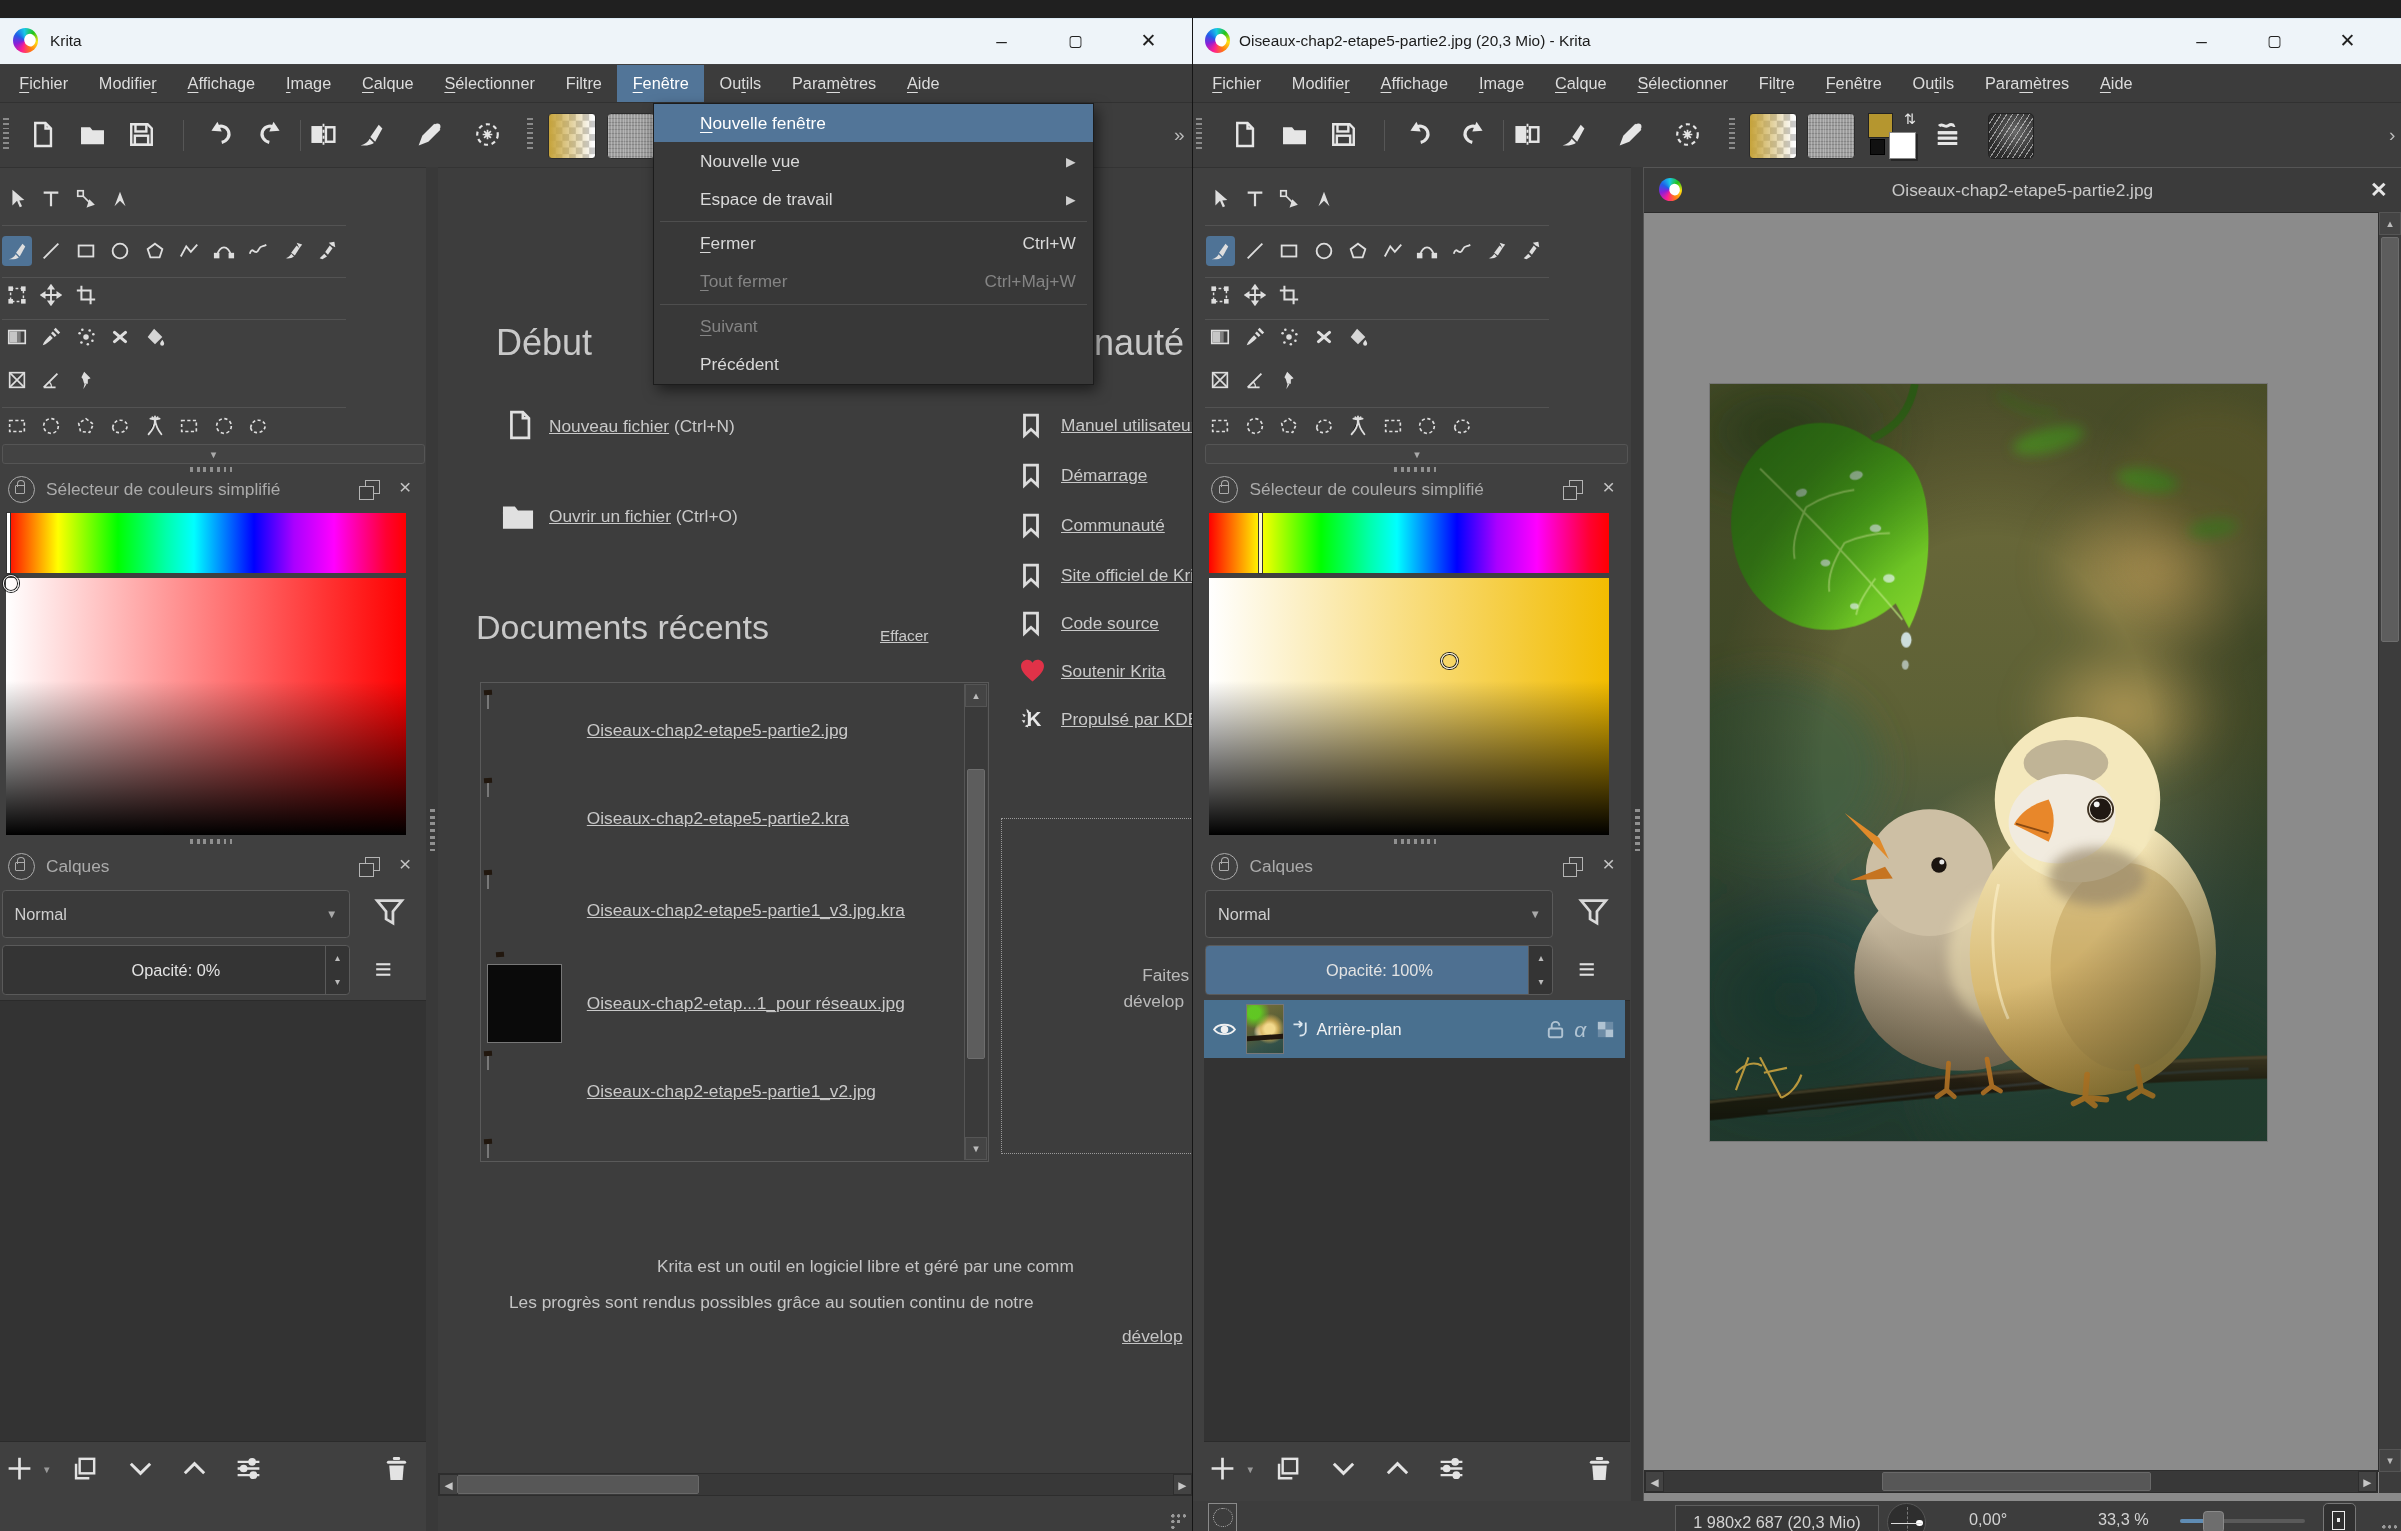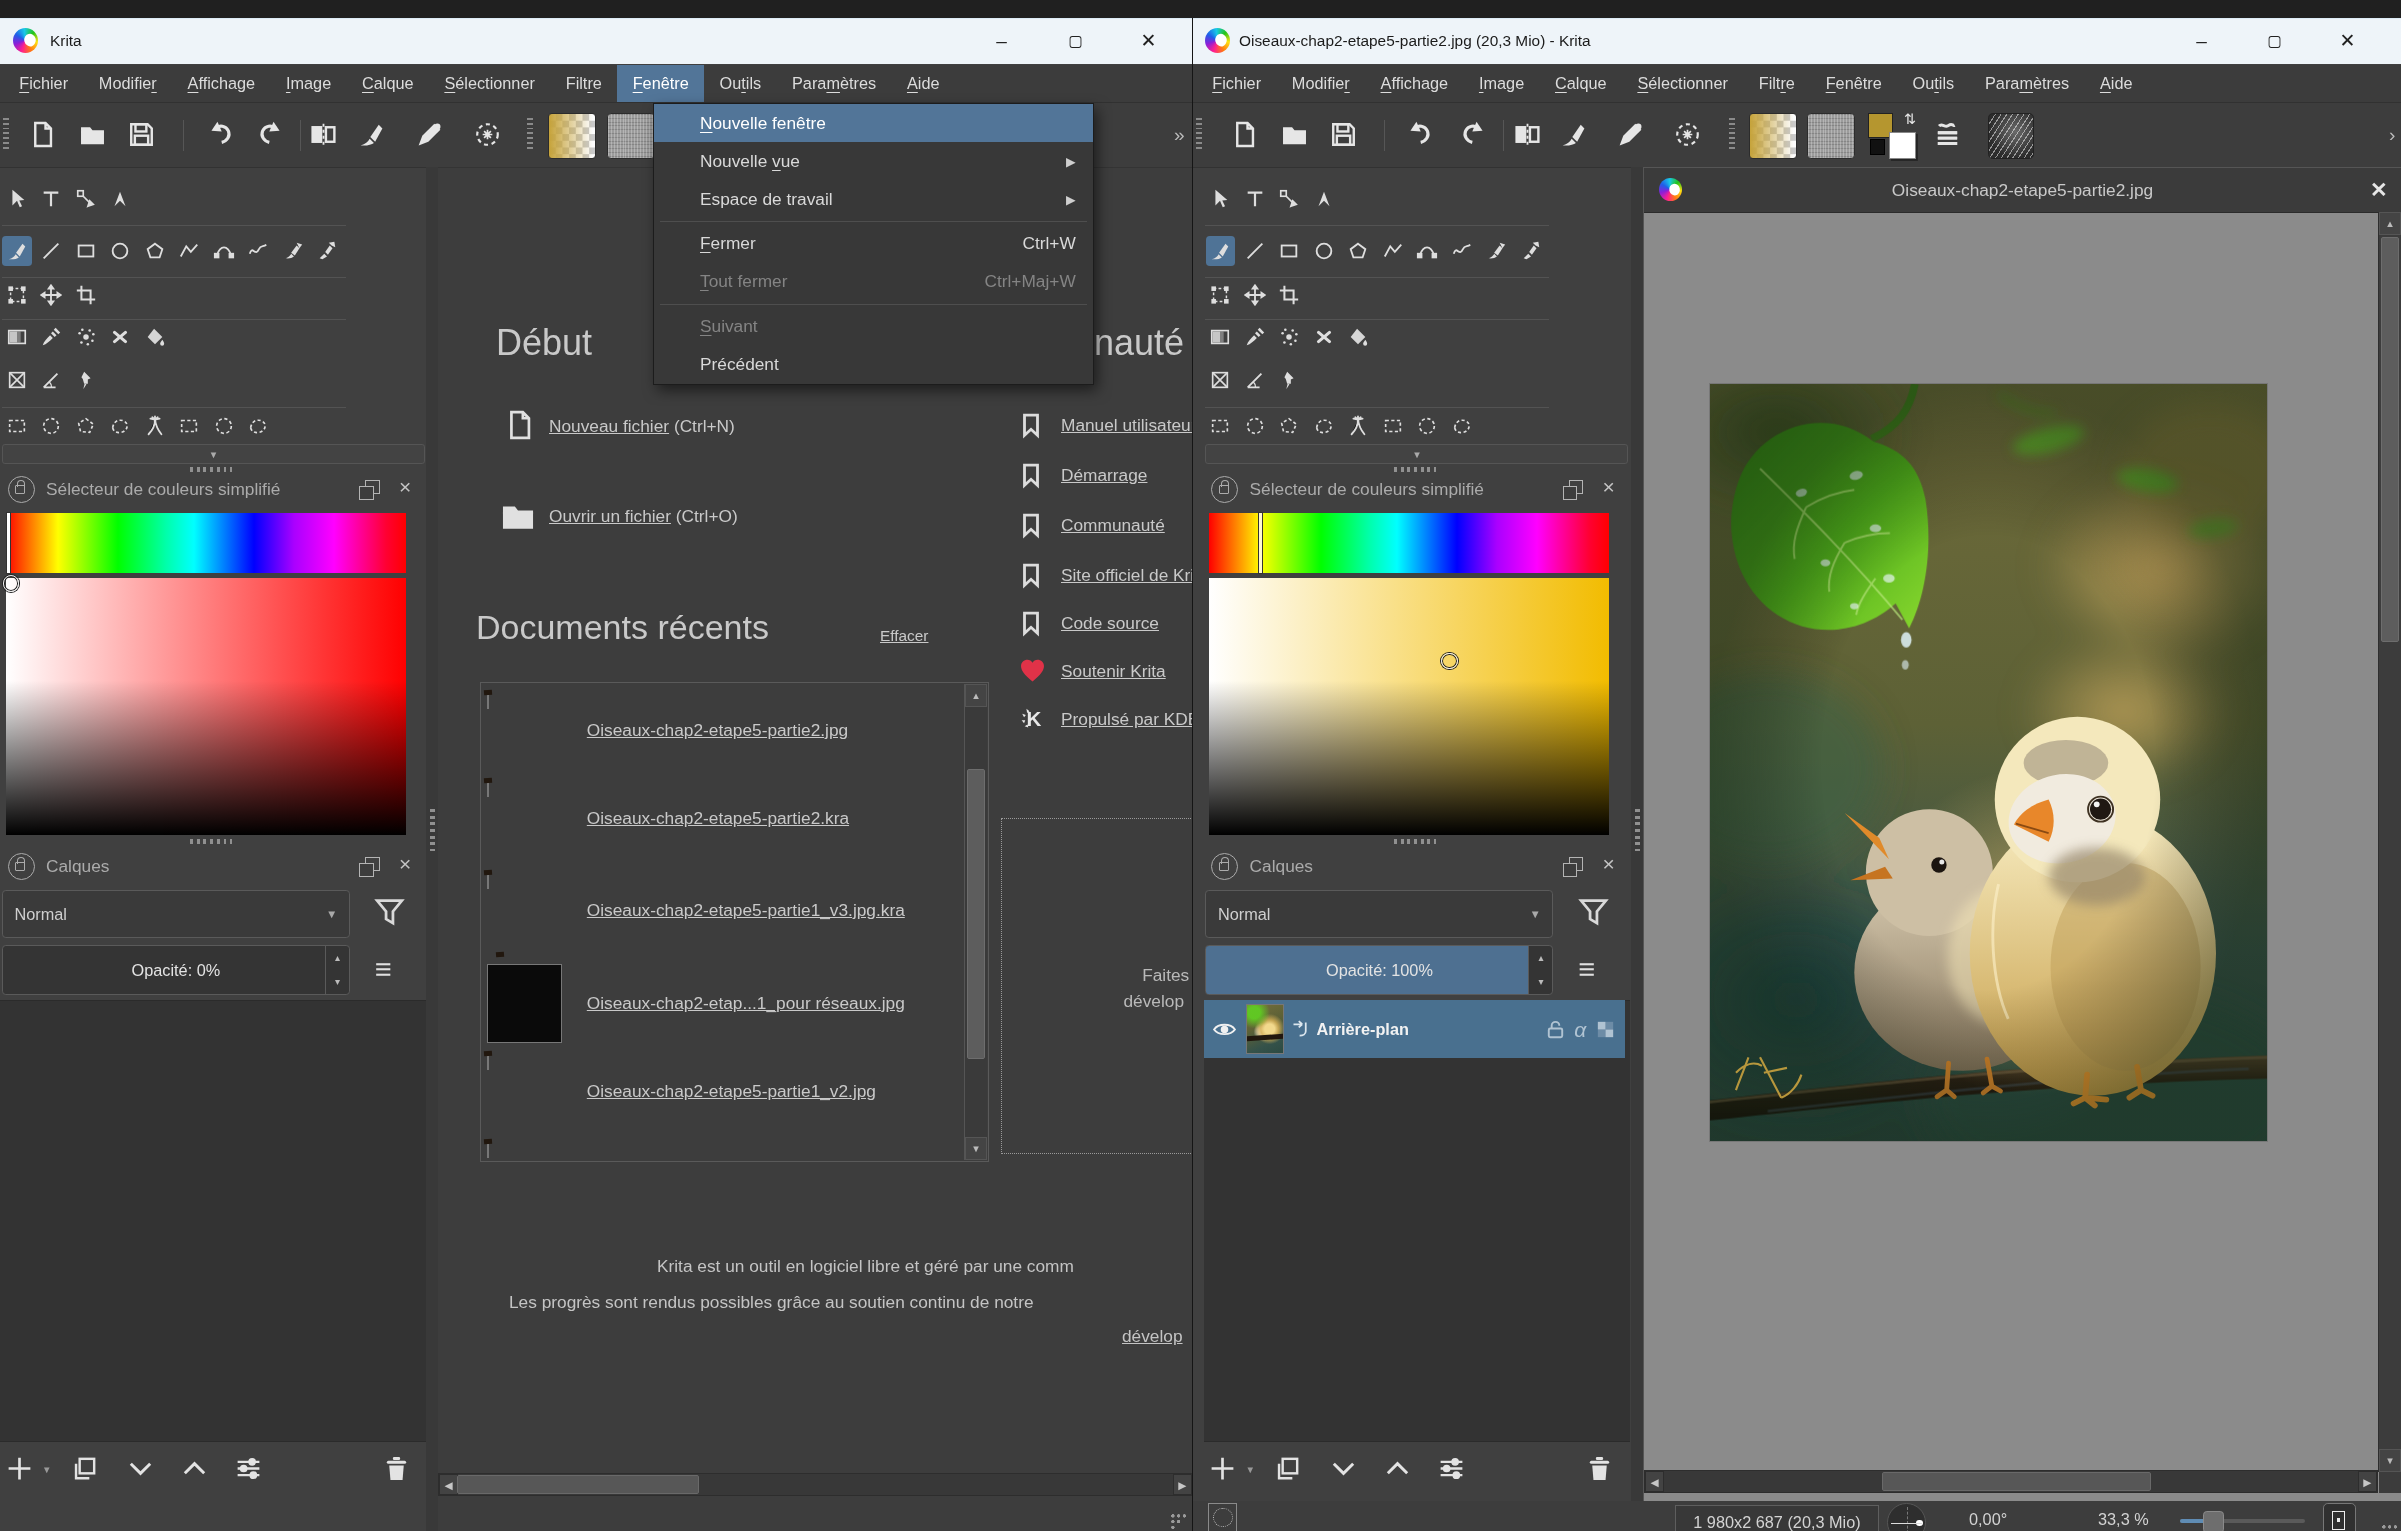--- a/index.html
+++ b/index.html
@@ -1098,21 +1098,21 @@
           <svg width="25" height="25" viewBox="0 0 26 26">
             <use href="#i-eye"></use>
           </svg>
         </span>
       <span class="mini" style="position:relative;width:38px;height:50px;flex:0 0 auto;"></span>
       <span style="width:33px;display:flex;justify-content:center;color:#dce6ee;">
           <svg width="21" height="21" viewBox="0 0 22 22">
             <use href="#i-deco"></use>
           </svg>
         </span>
-      <span style="font-weight:bold;color:#f2f2f2;font-size:16.3px;">Arrière-plan</span>
+      <span style="font-weight:normal;color:#f2f2f2;font-size:16.3px;">Arrière-plan</span>
       <span style="margin-left:auto;display:flex;gap:7.7px;padding-right:7.7px;color:#c3d2de;opacity:.85;">
         <svg width="23" height="23" viewBox="0 0 24 24">
             <use href="#i-lockS"></use>
           </svg>
         <span style="font-size:21px;line-height:23px;font-style:italic;">α</span>
         <svg width="23" height="23" viewBox="0 0 24 24">
             <use href="#i-checker"></use>
           </svg>
       </span>
     </div>

